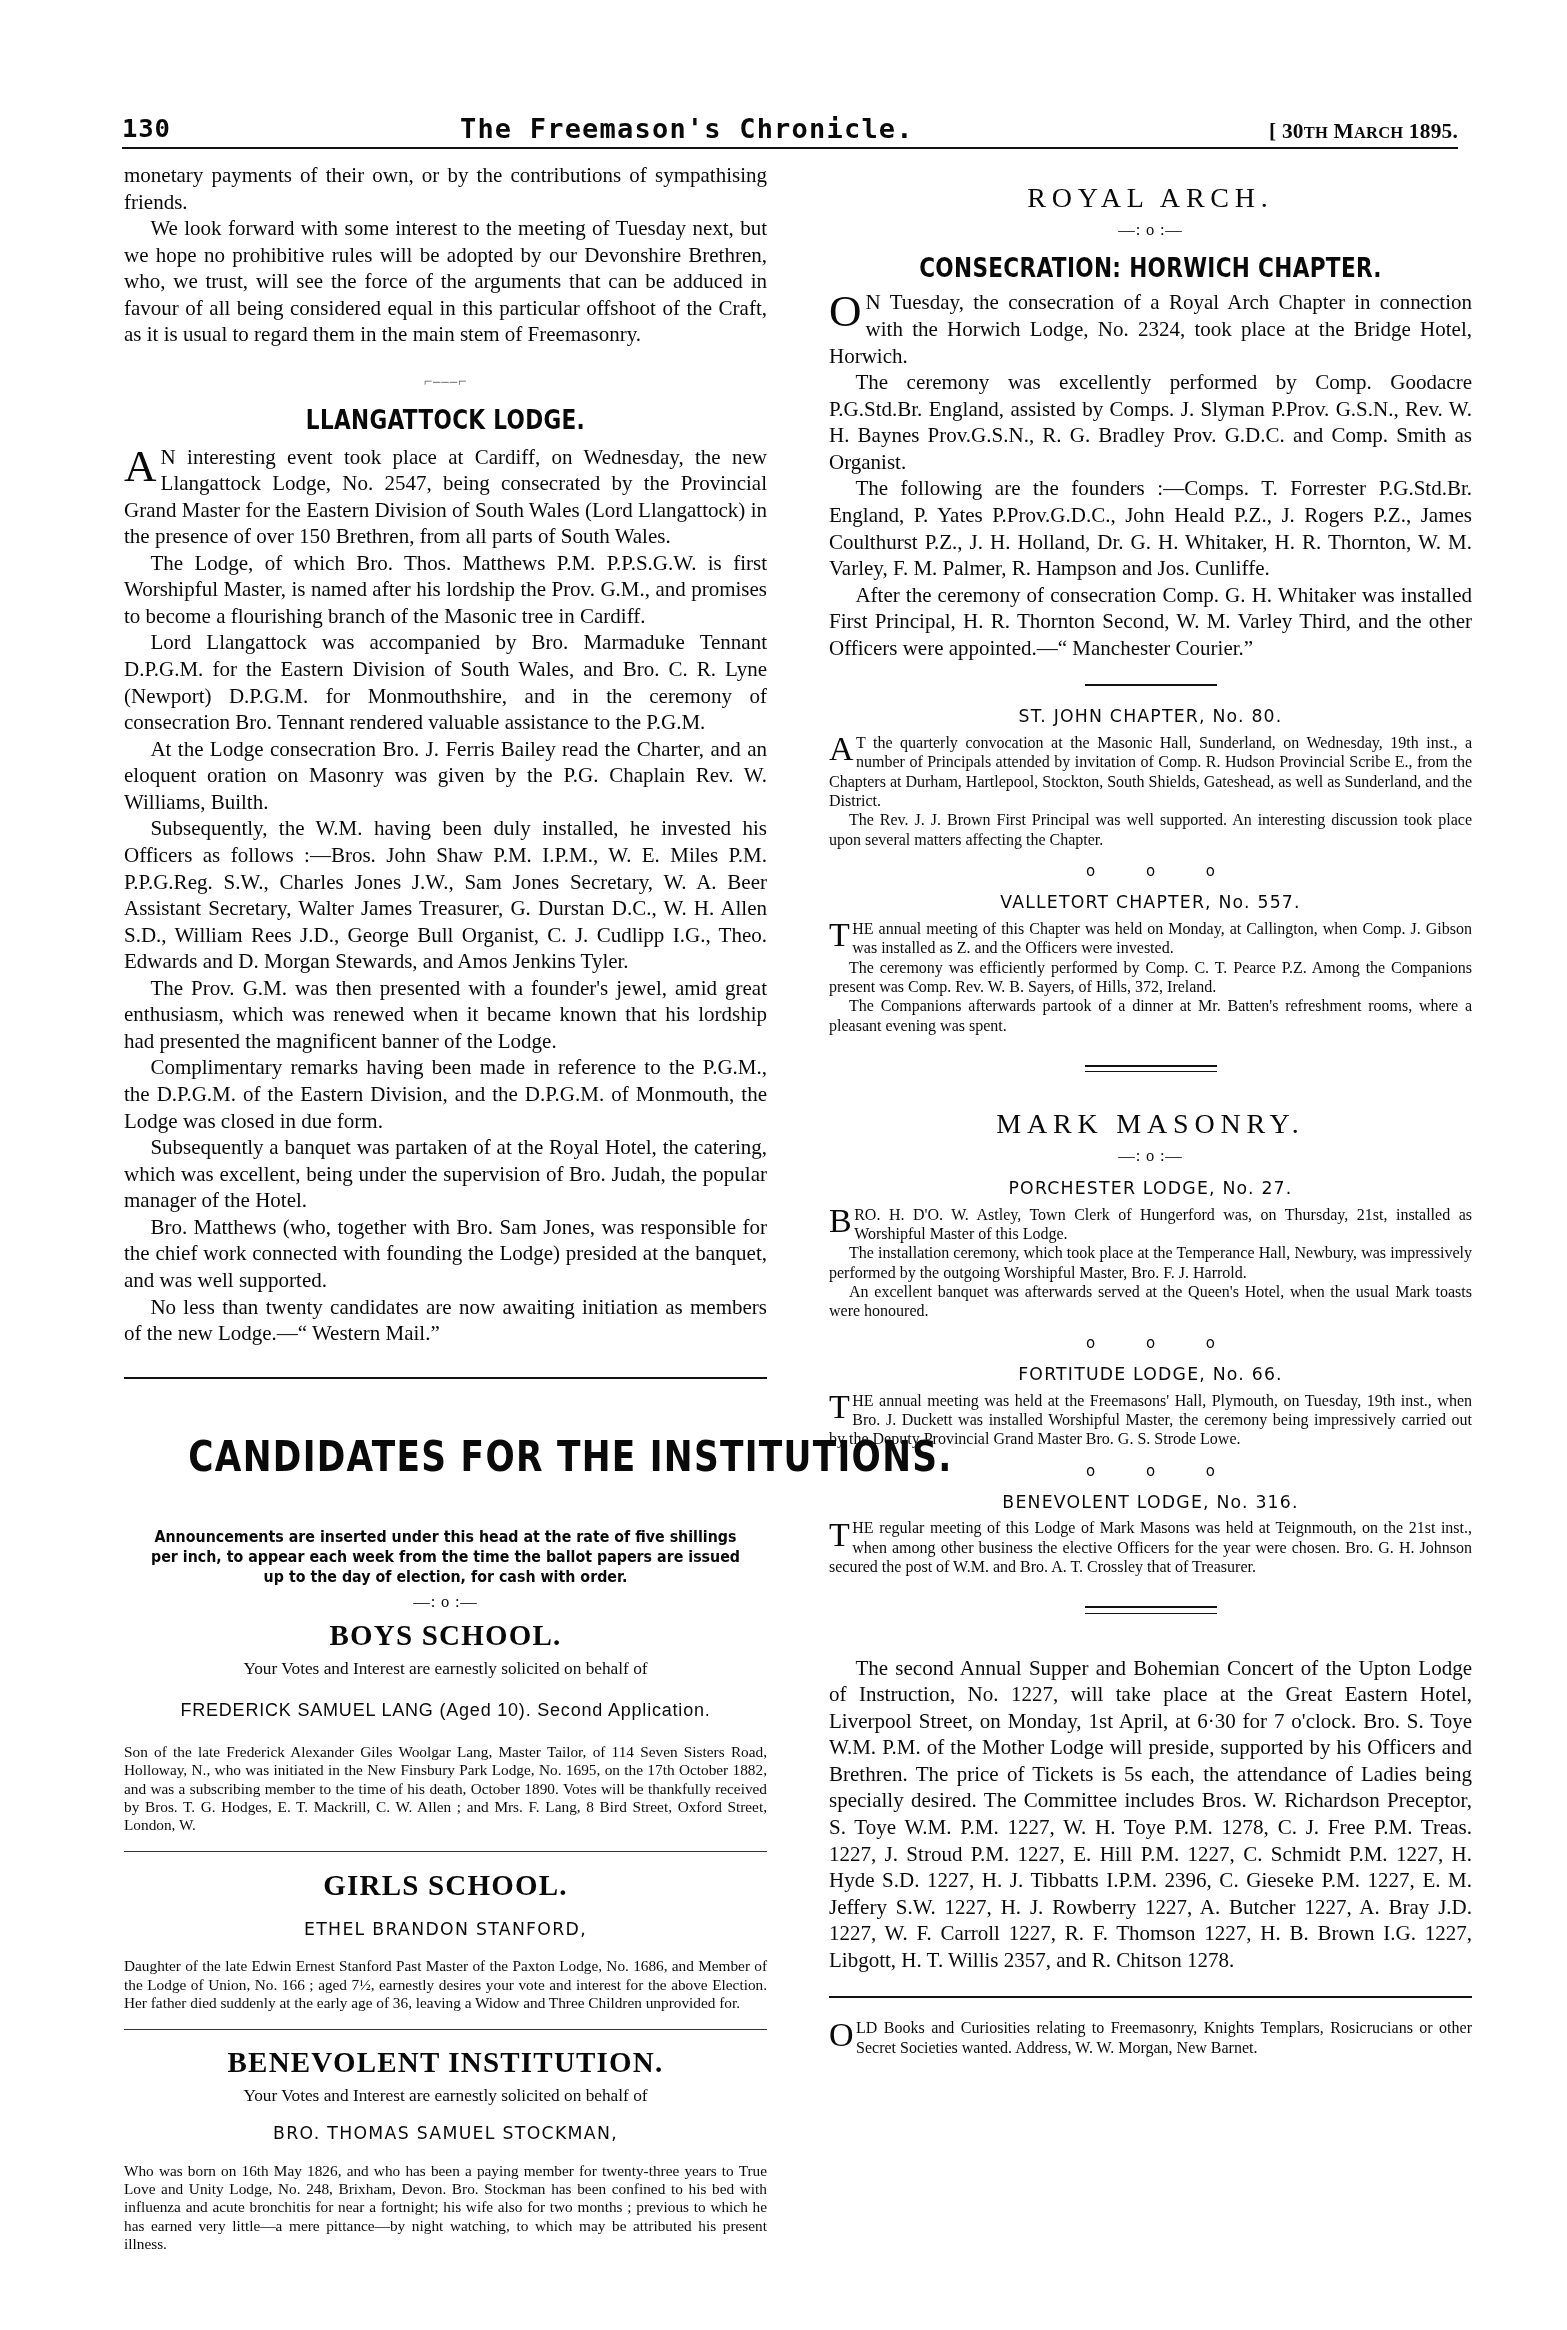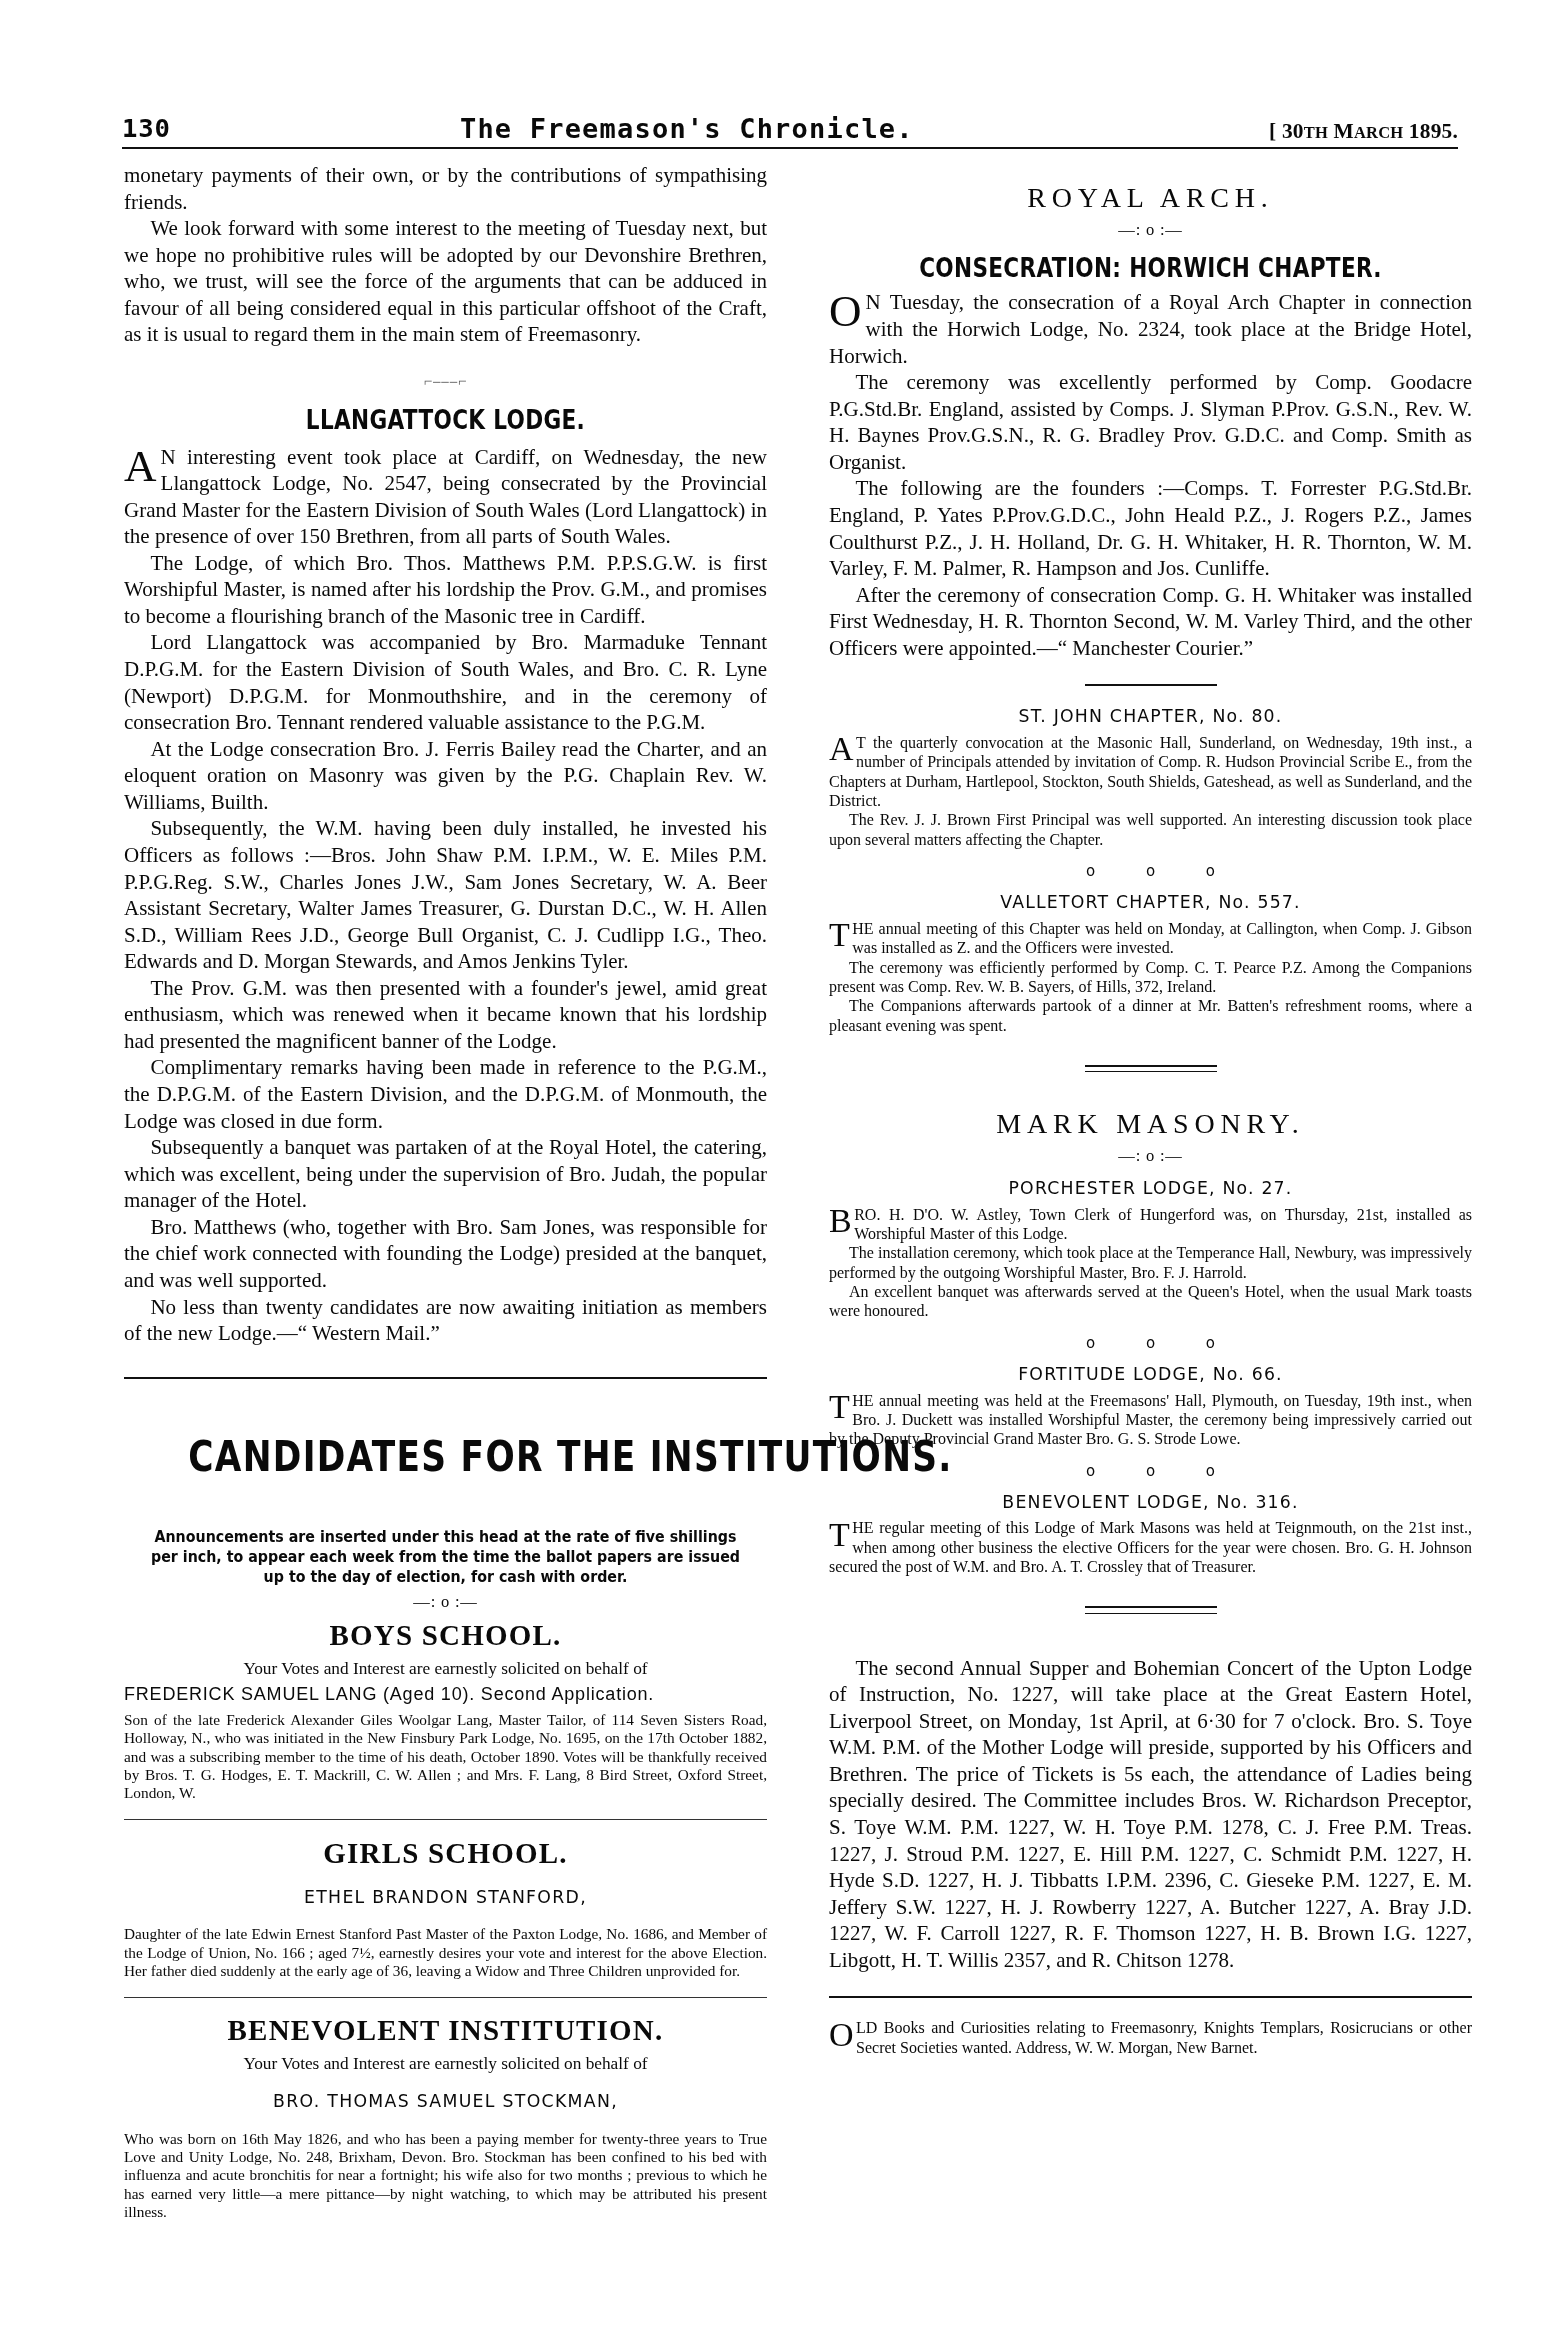--- a/index.html
+++ b/index.html
@@ -171,22 +171,23 @@
     font-weight: 400;
     font-size: 17.3px;
     text-align: center;
     letter-spacing: 1.3px;
     margin: 12px;
   }
   .h-mix-name {
     font-family: "Liberation Sans", sans-serif;
     font-weight: 400;
     font-size: 18px;
+    text-align: center;
     letter-spacing: 0.8px;
-    margin: 0;
+    margin: 16px;
   }
   .solicit {
     font-family: "Liberation Serif", serif;
     font-size: 17.3px;
     text-align: center;
     margin: 0;
   }
 
   
   .dot-rule {
@@ -345,21 +346,21 @@
     <div class="sp10"></div>
     <div class="dot-rule">—: o :—</div>
     <div class="sp16"></div>
 
     <h3 class="h-condensed h-lodge">CONSECRATION: HORWICH CHAPTER.</h3>
     <div class="sp8"></div>
 
     <p class="p-lead dropcap">ON Tuesday, the consecration of a Royal Arch Chapter in connection with the Horwich Lodge, No. 2324, took place at the Bridge Hotel, Horwich.</p>
     <p class="p-body">The ceremony was excellently performed by Comp. Goodacre P.G.Std.Br. England, assisted by Comps. J. Slyman P.Prov. G.S.N., Rev. W. H. Baynes Prov.G.S.N., R. G. Bradley Prov. G.D.C. and Comp. Smith as Organist.</p>
     <p class="p-body">The following are the founders :—Comps. T. Forrester P.G.Std.Br. England, P. Yates P.Prov.G.D.C., John Heald P.Z., J. Rogers P.Z., James Coulthurst P.Z., J. H. Holland, Dr. G. H. Whitaker, H. R. Thornton, W. M. Varley, F. M. Palmer, R. Hampson and Jos. Cunliffe.</p>
-    <p class="p-body">After the ceremony of consecration Comp. G. H. Whitaker was installed First Wednesday, H. R. Thornton Second, W. M. Varley Third, and the other Officers were appointed.—“ Manchester Courier.”</p>
+    <p class="p-body">After the ceremony of consecration Comp. G. H. Whitaker was installed First Principal, H. R. Thornton Second, W. M. Varley Third, and the other Officers were appointed.—“ Manchester Courier.”</p>
 
     <div class="sp28"></div>
     <div class="short-rule"></div>
     <div class="sp24"></div>
 
     <h3 class="h-sans-small">ST. JOHN CHAPTER, No. 80.</h3>
     <div class="sp8"></div>
     <p class="p-small-lead dropcap2">AT the quarterly convocation at the Masonic Hall, Sunderland, on Wednesday, 19th inst., a number of Principals attended by invitation of Comp. R. Hudson Provincial Scribe E., from the Chapters at Durham, Hartlepool, Stockton, South Shields, Gateshead, as well as Sunderland, and the District.</p>
     <p class="p-small">The Rev. J. J. Brown First Principal was well supported. An interesting discussion took place upon several matters affecting the Chapter.</p>
 

